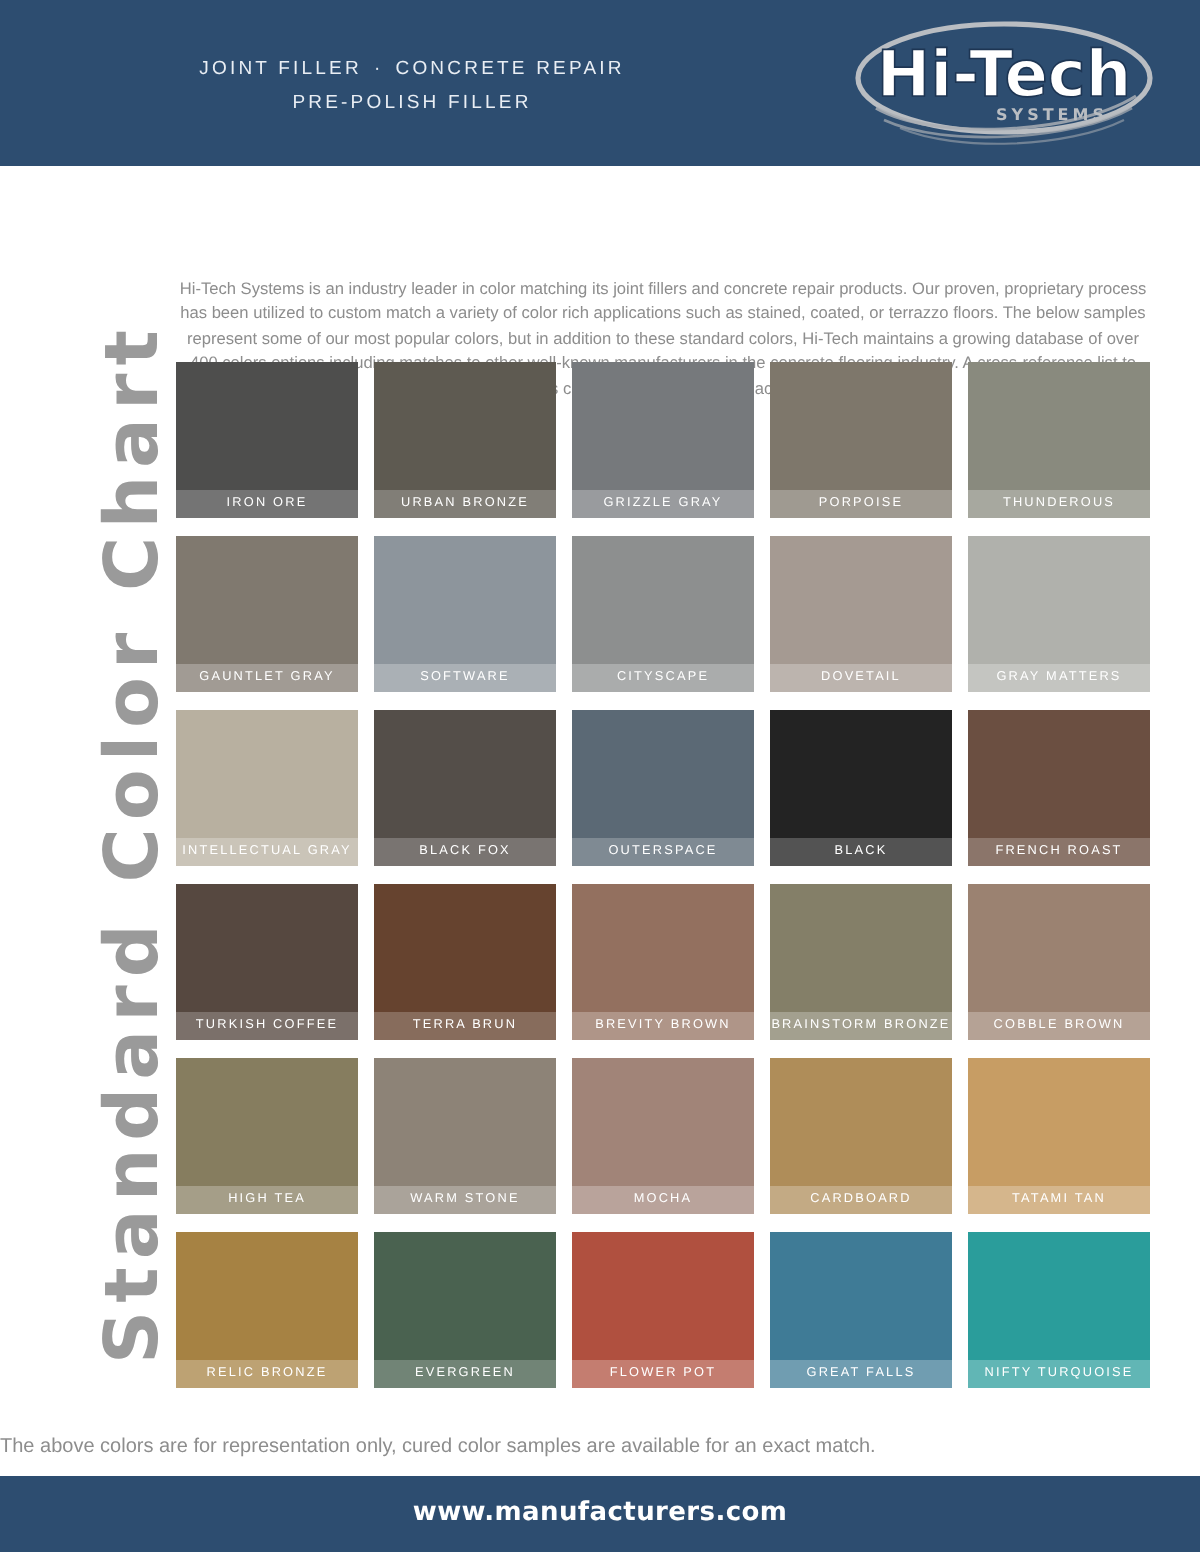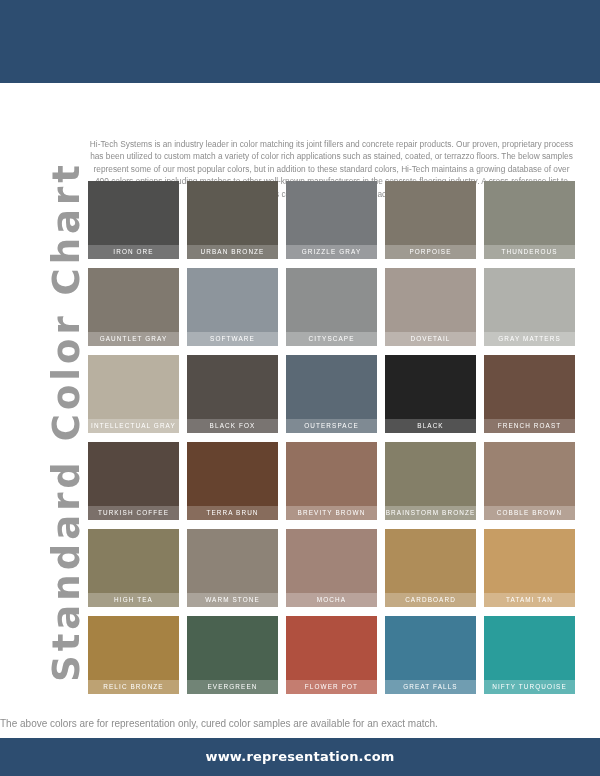--- a/index.html
+++ b/index.html
@@ -149,21 +149,35 @@
     font-size: 13px;
     font-weight: bold;
     letter-spacing: 0.2px;
     font-family: "DejaVu Sans", sans-serif;
   }
 </style>
 </head>
 <body>
 
 <div class="header-band" style="background: rgb(45, 77, 112);">
-
+  <div class="header-tagline">
+    <span>Joint Filler</span><span class="tagline-dot">·</span><span>Concrete Repair</span>
+    <span class="line2">Pre-Polish Filler</span>
+  </div>
+
+  <div class="logo-wrap">
+    <svg width="152" height="66" viewBox="0 0 152 66">
+      <ellipse cx="76" cy="31" rx="73" ry="27" fill="none" stroke="#b9bdc2" stroke-width="2.6"></ellipse>
+      <path d="M12 46 C 40 62, 110 60, 142 40" fill="none" stroke="#a9aeb4" stroke-width="1.6" opacity="0.85"></path>
+      <path d="M16 52 C 46 66, 112 62, 140 46" fill="none" stroke="#a9aeb4" stroke-width="1.3" opacity="0.7"></path>
+      <path d="M24 56 C 52 68, 108 66, 136 52" fill="none" stroke="#a9aeb4" stroke-width="1.1" opacity="0.55"></path>
+      <text x="76" y="40" text-anchor="middle" font-family="DejaVu Sans, sans-serif" font-size="32" font-weight="bold" fill="#ffffff" stroke="#1d3553" stroke-width="0.8">Hi-Tech</text>
+      <text x="100" y="52" text-anchor="middle" font-family="DejaVu Sans, sans-serif" font-size="8" font-weight="bold" letter-spacing="2" fill="#b9bdc2" style="text-transform:uppercase">Systems</text>
+    </svg>
+  </div>
 </div>
 
 <div class="intro">Hi-Tech Systems is an industry leader in color matching its joint fillers and concrete repair products. Our proven, proprietary process has been utilized to custom match a variety of color rich applications such as stained, coated, or terrazzo floors. The below samples represent some of our most popular colors, but in addition to these standard colors, Hi-Tech maintains a growing database of over 400 colors options including matches to other well-known manufacturers in the concrete flooring industry. A cross-reference list to other manufacturers colors is included on the back of this color chart.</div>
 
 <div class="side-title">Standard Color Chart</div>
 
 <div class="grid">
     <div class="swatch dark" style="background: rgb(78, 78, 77);">
       <div class="swatch-label">Iron Ore</div>
     </div>
@@ -252,14 +266,14 @@
       <div class="swatch-label">Great Falls</div>
     </div>
     <div class="swatch" style="background: rgb(42, 157, 155);">
       <div class="swatch-label">Nifty Turquoise</div>
     </div>
   </div>
 
 <div class="footnote">The above colors are for representation only, cured color samples are available for an exact match.</div>
 
 <div class="footer-band" style="background: rgb(45, 77, 112);">
-  <div class="footer-url">www.representation.com</div>
+  <div class="footer-url">www.manufacturers.com</div>
 </div>
 
 </body></html>

